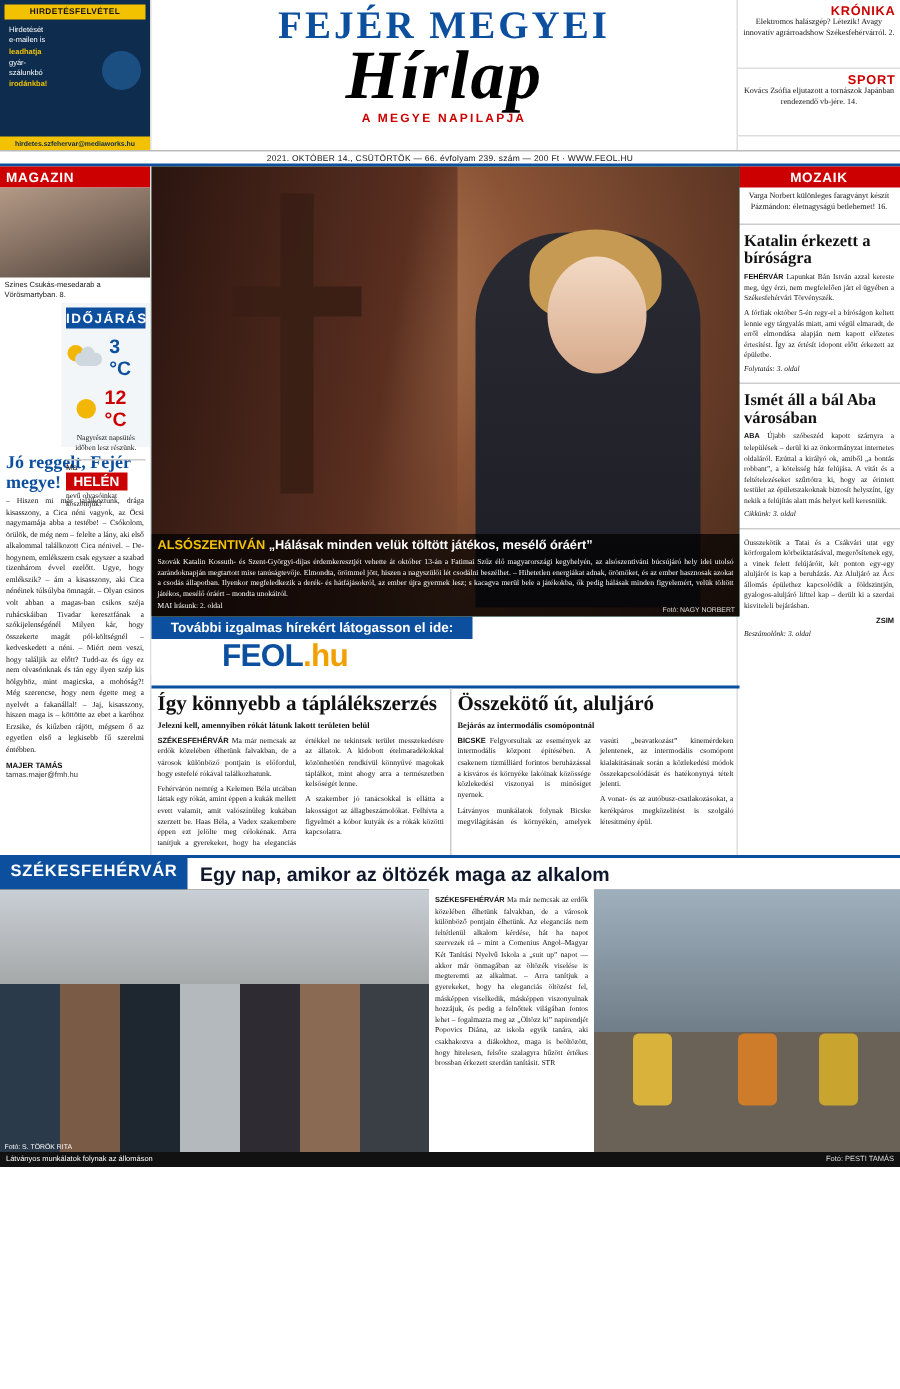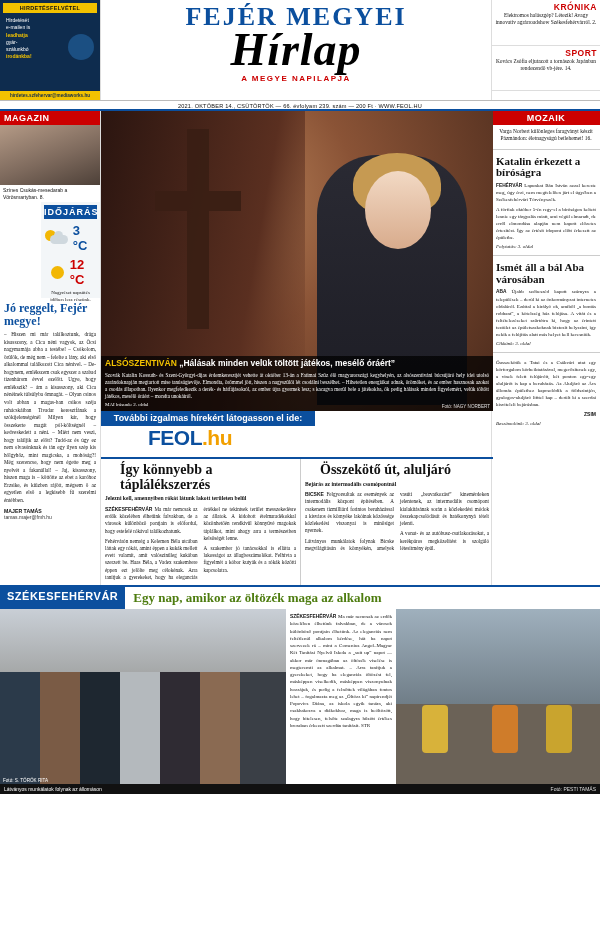--- a/index.html
+++ b/index.html
@@ -146,42 +146,42 @@
   .promo-right { width:178px; background:#fff; display:flex; align-items:center; justify-content:center; }
   .feol { font-family:"Liberation Sans", sans-serif; font-weight:bold; font-size:21px; color:#0b4f9e; letter-spacing:-.5px;}
   .feol .dot { color:#f2a000; }
 
   
   .mid-articles { display:flex; width:392px; border-top:2px solid #0b4f9e; }
   .ma-col { padding:4px; }
   .ma-col.a { width:200px; border-right:1px solid #ccc; }
   .ma-col.b { width:192px; }
   .ma-title { font-family:"Liberation Serif", serif; font-weight:bold; font-size:14px; color:#111;
-     line-height:1.05; margin:0 0 3px 15px; }
+     line-height:1.05; margin:0 0 3px 0; }
   .ma-lead { font-size:5.6px; font-weight:bold; margin:0 0 3px 0; line-height:1.35; }
   .ma-cols { column-count:2; column-gap:6px; font-size:5.1px; line-height:1.42; text-align:justify; }
   .ma-cols p { margin:0 0 3px 0; }
   .ma-cols .city { font-family:"Liberation Sans", sans-serif; font-weight:bold; font-size:5px; }
 
   
   .rpanel { padding:3px 4px; }
   .rpanel h3 { margin:0 0 3px 0; font-family:"Liberation Serif", serif; font-size:11px; font-weight:bold;
      line-height:1.05; }
   .rpanel p { margin:0 0 3px 0; font-size:5px; line-height:1.4; text-align:justify; }
   .rpanel .city { font-family:"Liberation Sans", sans-serif; font-weight:bold; font-size:4.8px; }
   .rpanel .cont { font-style:italic; font-size:5px; }
   .rdiv { border-top:1px solid #ccc; margin:3px 0; }
 
   
   .bottom { width:600px; border-top:2px solid #0b4f9e; }
   .bh { display:flex; align-items:stretch; }
   .bh .tag { background:#0b4f9e; color:#fff; font-family:"Liberation Sans", sans-serif; font-weight:bold;
      font-size:11px; padding:3px 7px; letter-spacing:.5px; }
-  .bh .ttl { font-family:Liberation Serif, serif; font-size:13px; font-weight:bold; padding:3px 8px;
-     color:#4d7c0f; }
+  .bh .ttl { font-family:Liberation Sans, sans-serif; font-size:13px; font-weight:bold; padding:3px 8px;
+     color:#0f172a; }
   .bgrid { display:flex; width:600px; height:175px; }
   .bphoto { width:286px; position:relative; background:#5a5347; overflow:hidden; }
   .bphoto .sky { position:absolute; inset:0; background:linear-gradient(180deg,#c9cfd6 0%, #8e8e8a 60%, #59564c 100%); }
   .bphoto .people { position:absolute; left:0; bottom:0; width:100%; height:64%;
      background:linear-gradient(90deg,#2b3a4a 0 14%, #7a5b45 14% 28%, #1e2730 28% 42%, #b4b9bd 42% 56%, #2f2b33 56% 70%, #8a6a52 70% 84%, #3a3f46 84% 100%); }
   .bphoto .cred { position:absolute; left:3px; bottom:1px; color:#fff; font-size:4.6px;
      font-family:"Liberation Sans", sans-serif; }
   .btext { width:110px; padding:4px; font-size:5px; line-height:1.45; text-align:justify; }
   .btext .city { font-family:"Liberation Sans", sans-serif; font-weight:bold; font-size:4.9px; }
   .bphoto2 { width:204px; position:relative; overflow:hidden; background:#6d7a84; }
@@ -254,20 +254,25 @@
           </div>
           <div class="wt-temp1">3 °C</div>
         </div>
         <div class="wt-row">
           <div class="wt-ico">
             <div class="wt-sun" style="left:7px;top:4px;width:13px;height:13px;"></div>
           </div>
           <div class="wt-temp2">12 °C</div>
         </div>
         <div class="wt-note">Nagyrészt napsütés időben lesz részünk.</div>
+        <div class="nevnap">
+          <div class="ma">Ma</div>
+          <div class="name">HELÉN</div>
+          <div class="txt">nevű olvasóinkat köszöntjük!</div>
+        </div>
       </div>
 
       <div class="jorggel">
         <h2>Jó reggelt, Fejér megye!</h2>
         <p>– Hiszen mi már találkoztunk, drága kisasszony, a Cica néni vagyok, az Öcsi nagymamája abba a testébe! – Csókolom, örülök, de még nem – felelte a lány, aki első alkalommal találkozott Cica nénivel. – De-hogynem, emlékszem csak egyszer a szabad tizenhárom évvel ezelőtt. Ugye, hogy emlékszik? – ám a kisasszony, aki Cica nénéinek túlsúlyba ömnagát. – Olyan csinos volt abban a magas-ban csikos széja ruhácskáiban Tivadar keresztfának a szókijelenségénél Milyen kár, hogy összekerte magát pól-költségnél – kedveskedett a néni. – Miért nem veszi, hogy találjik az előtt? Tudd-az és úgy ez nem olvasónknak és tán egy ilyen szép kis hölgyhöz, mint magicska, a mohóság?! Még szerencse, hogy nem égette meg a nyelvét a fakanállal! – Jaj, kisasszony, hiszen maga is – köttötte az ebet a karóhoz Erzsike, és kiűzben rájött, mégsem ő az egyetlen első a legkisebb fű szerelmi éntébben.</p>
         <div class="auth">MAJER TAMÁS</div>
         <div class="mail">tamas.majer@fmh.hu</div>
       </div>
     </div>
 

